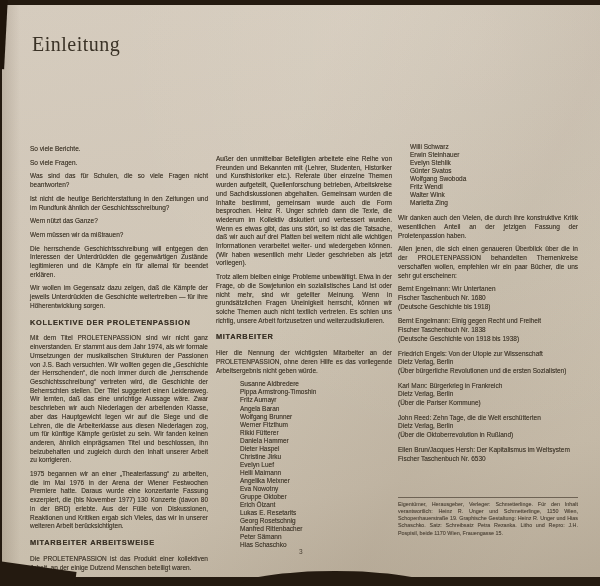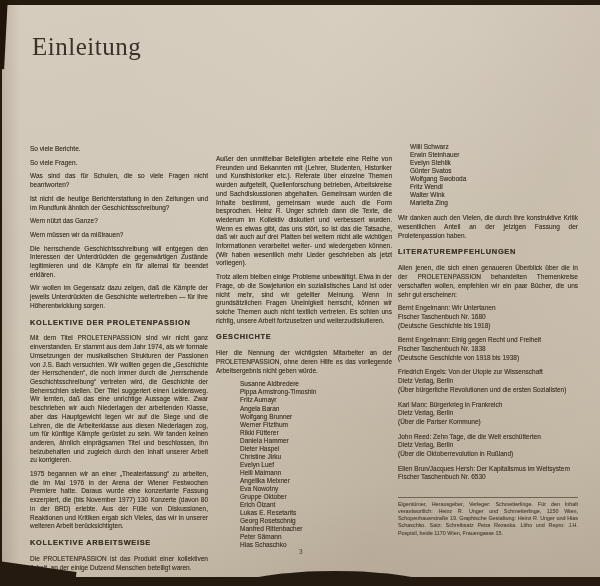--- a/index.html
+++ b/index.html
@@ -17,21 +17,21 @@
       linear-gradient(115deg, rgba(255,250,240,0.06) 40%, rgba(90,70,50,0.07) 72%, rgba(90,70,50,0.02) 90%),
       linear-gradient(168deg,#d3c9bb 0%, #cfc5b6 30%, #ccc2b1 55%, #c6bba9 80%, #b8ac99 100%);
   }
   .corner-tl{position:absolute;left:-5px;top:-3px;width:11px;height:72px;background:#1f150b;transform:rotate(3deg);}
   .corner-bl{position:absolute;left:-10px;bottom:-8px;width:85px;height:28px;background:#241a10;transform:rotate(8deg);}
   .hump{position:absolute;left:240px;bottom:0;width:190px;height:15px;background:#241a10;border-radius:95px 95px 0 0 / 15px 15px 0 0;}
 
   .title{
     position:absolute;left:30px;top:28px;
     font-family:"Liberation Serif", serif;
-    font-size:25px;letter-spacing:0.5px;color:#3a3226;
+    font-size:20px;letter-spacing:0.5px;color:#3a3226;
   }
   .col{
     position:absolute;
     font-size:6.5px;line-height:1.34;color:#4a4134;
     text-align:justify;
     text-shadow:0 0 0.4px rgba(74,65,52,0.75);
   }
   .para{margin:0 0 5px 0;}
   .heading{
     font-weight:bold;font-size:7.4px;letter-spacing:0.7px;
@@ -66,32 +66,32 @@
           <div class="para">Wem nützt das Ganze?</div>
           <div class="para">Wem müssen wir da mißtrauen?</div>
           <div class="para">Die herrschende Geschichtsschreibung will entgegen den Interessen der Unterdrückten die gegenwärtigen Zustände legitimieren und die Kämpfe ein für allemal für beendet erklären.</div>
           <div class="para">Wir wollen im Gegensatz dazu zeigen, daß die Kämpfe der jeweils Unterdrückten die Geschichte weitertreiben — für ihre Höherentwicklung sorgen.</div>
         </div>
       <div class="heading">KOLLEKTIVE DER PROLETENPASSION</div>
       <div>
           <div class="para">Mit dem Titel PROLETENPASSION sind wir nicht ganz einverstanden. Er stammt aus dem Jahr 1974, als wir formale Umsetzungen der musikalischen Strukturen der Passionen von J.S. Bach versuchten. Wir wollten gegen die „Geschichte der Herrschenden“, die noch immer durch die „herrschende Geschichtsschreibung“ vertreten wird, die Geschichte der Beherrschten stellen. Der Titel suggeriert einen Leidensweg. Wir lernten, daß das eine unrichtige Aussage wäre. Zwar beschrieben wir auch Niederlagen der arbeitenden Klasse, aber das Hauptgewicht legen wir auf die Siege und die Lehren, die die Arbeiterklasse aus diesen Niederlagen zog, um für künftige Kämpfe gerüstet zu sein. Wir fanden keinen anderen, ähnlich einprägsamen Titel und beschlossen, ihn beizubehalten und zugleich durch den Inhalt unserer Arbeit zu korrigieren.</div>
           <div class="para">1975 begannen wir an einer „Theaterfassung“ zu arbeiten, die im Mai 1976 in der Arena der Wiener Festwochen Premiere hatte. Daraus wurde eine konzertante Fassung exzerpiert, die (bis November 1977) 130 Konzerte (davon 80 in der BRD) erlebte. Aus der Fülle von Diskussionen, Reaktionen und Kritiken ergab sich Vieles, das wir in unserer weiteren Arbeit berücksichtigten.</div>
         </div>
-      <div class="heading">KOLLEKTIVE ARBEITSWEISE</div>
+      <div class="heading">MITARBEITER ARBEITSWEISE</div>
       <div>
           <div class="para">Die PROLETENPASSION ist das Produkt einer kollektiven Arbeit, an der einige Dutzend Menschen beteiligt waren.</div>
         </div>
     </div>
 
     <div class="col" style="left:214px;top:150px;width:176px;">
       <div>
           <div class="para">Außer den unmittelbar Beteiligten arbeitete eine Reihe von Freunden und Bekannten mit (Lehrer, Studenten, Historiker und Kunsthistoriker etc.). Referate über einzelne Themen wurden aufgeteilt, Quellenforschung betrieben, Arbeitskreise und Sachdiskussionen abgehalten. Gemeinsam wurden die Inhalte bestimmt, gemeinsam wurde auch die Form besprochen. Heinz R. Unger schrieb dann die Texte, die wiederum im Kollektiv diskutiert und verbessert wurden. Wenn es etwas gibt, das uns stört, so ist das die Tatsache, daß wir auch auf drei Platten bei weitem nicht alle wichtigen Informationen verarbeitet weiter- und wiedergeben können. (Wir haben wesentlich mehr Lieder geschrieben als jetzt vorliegen).</div>
           <div class="para">Trotz allem bleiben einige Probleme unbewältigt. Etwa in der Frage, ob die Sowjetunion ein sozialistisches Land ist oder nicht mehr, sind wir geteilter Meinung. Wenn in grundsätzlichen Fragen Uneinigkeit herrscht, können wir solche Themen auch nicht textlich vertreten. Es schien uns richtig, unsere Arbeit fortzusetzen und weiterzudiskutieren.</div>
         </div>
-      <div class="heading">GESCHICHTE</div>
+      <div class="heading">MITARBEITER</div>
       <div class="para">Hier die Nennung der wichtigsten Mitarbeiter an der PROLETENPASSION, ohne deren Hilfe es das vorliegende Arbeitsergebnis nicht geben würde.</div>
       <div class="names">
           <div class="name">Susanne Aldbredere</div>
           <div class="name">Pippa Armstrong-Timoshin</div>
           <div class="name">Fritz Aumayr</div>
           <div class="name">Angela Baran</div>
           <div class="name">Wolfgang Brunner</div>
           <div class="name">Werner Fitzthum</div>
           <div class="name">Rikki Fütterer</div>
           <div class="name">Daniela Hammer</div>
@@ -116,21 +116,20 @@
           <div class="name">Willi Schwarz</div>
           <div class="name">Erwin Steinhauer</div>
           <div class="name">Evelyn Stehlik</div>
           <div class="name">Günter Svatos</div>
           <div class="name">Wolfgang Swoboda</div>
           <div class="name">Fritz Wendl</div>
           <div class="name">Walter Wink</div>
           <div class="name">Marietta Zing</div>
         </div>
       <div class="para">Wir danken auch den Vielen, die durch ihre konstruktive Kritik wesentlichen Anteil an der jetzigen Fassung der Proletenpassion haben.</div>
-      <div class="heading">LITERATUREMPFEHLUNGEN</div>
       <div class="para">Allen jenen, die sich einen genaueren Überblick über die in der PROLETENPASSION behandelten Themenkreise verschaffen wollen, empfehlen wir ein paar Bücher, die uns sehr gut erscheinen:</div>
       <div>
           <div class="book-entry">Bernt Engelmann: Wir Untertanen
 Fischer Taschenbuch Nr. 1680
 (Deutsche Geschichte bis 1918)</div>
           <div class="book-entry">Bernt Engelmann: Einig gegen Recht und Freiheit
 Fischer Taschenbuch Nr. 1838
 (Deutsche Geschichte von 1918 bis 1938)</div>
           <div class="book-entry">Friedrich Engels: Von der Utopie zur Wissenschaft
 Dietz Verlag, Berlin

